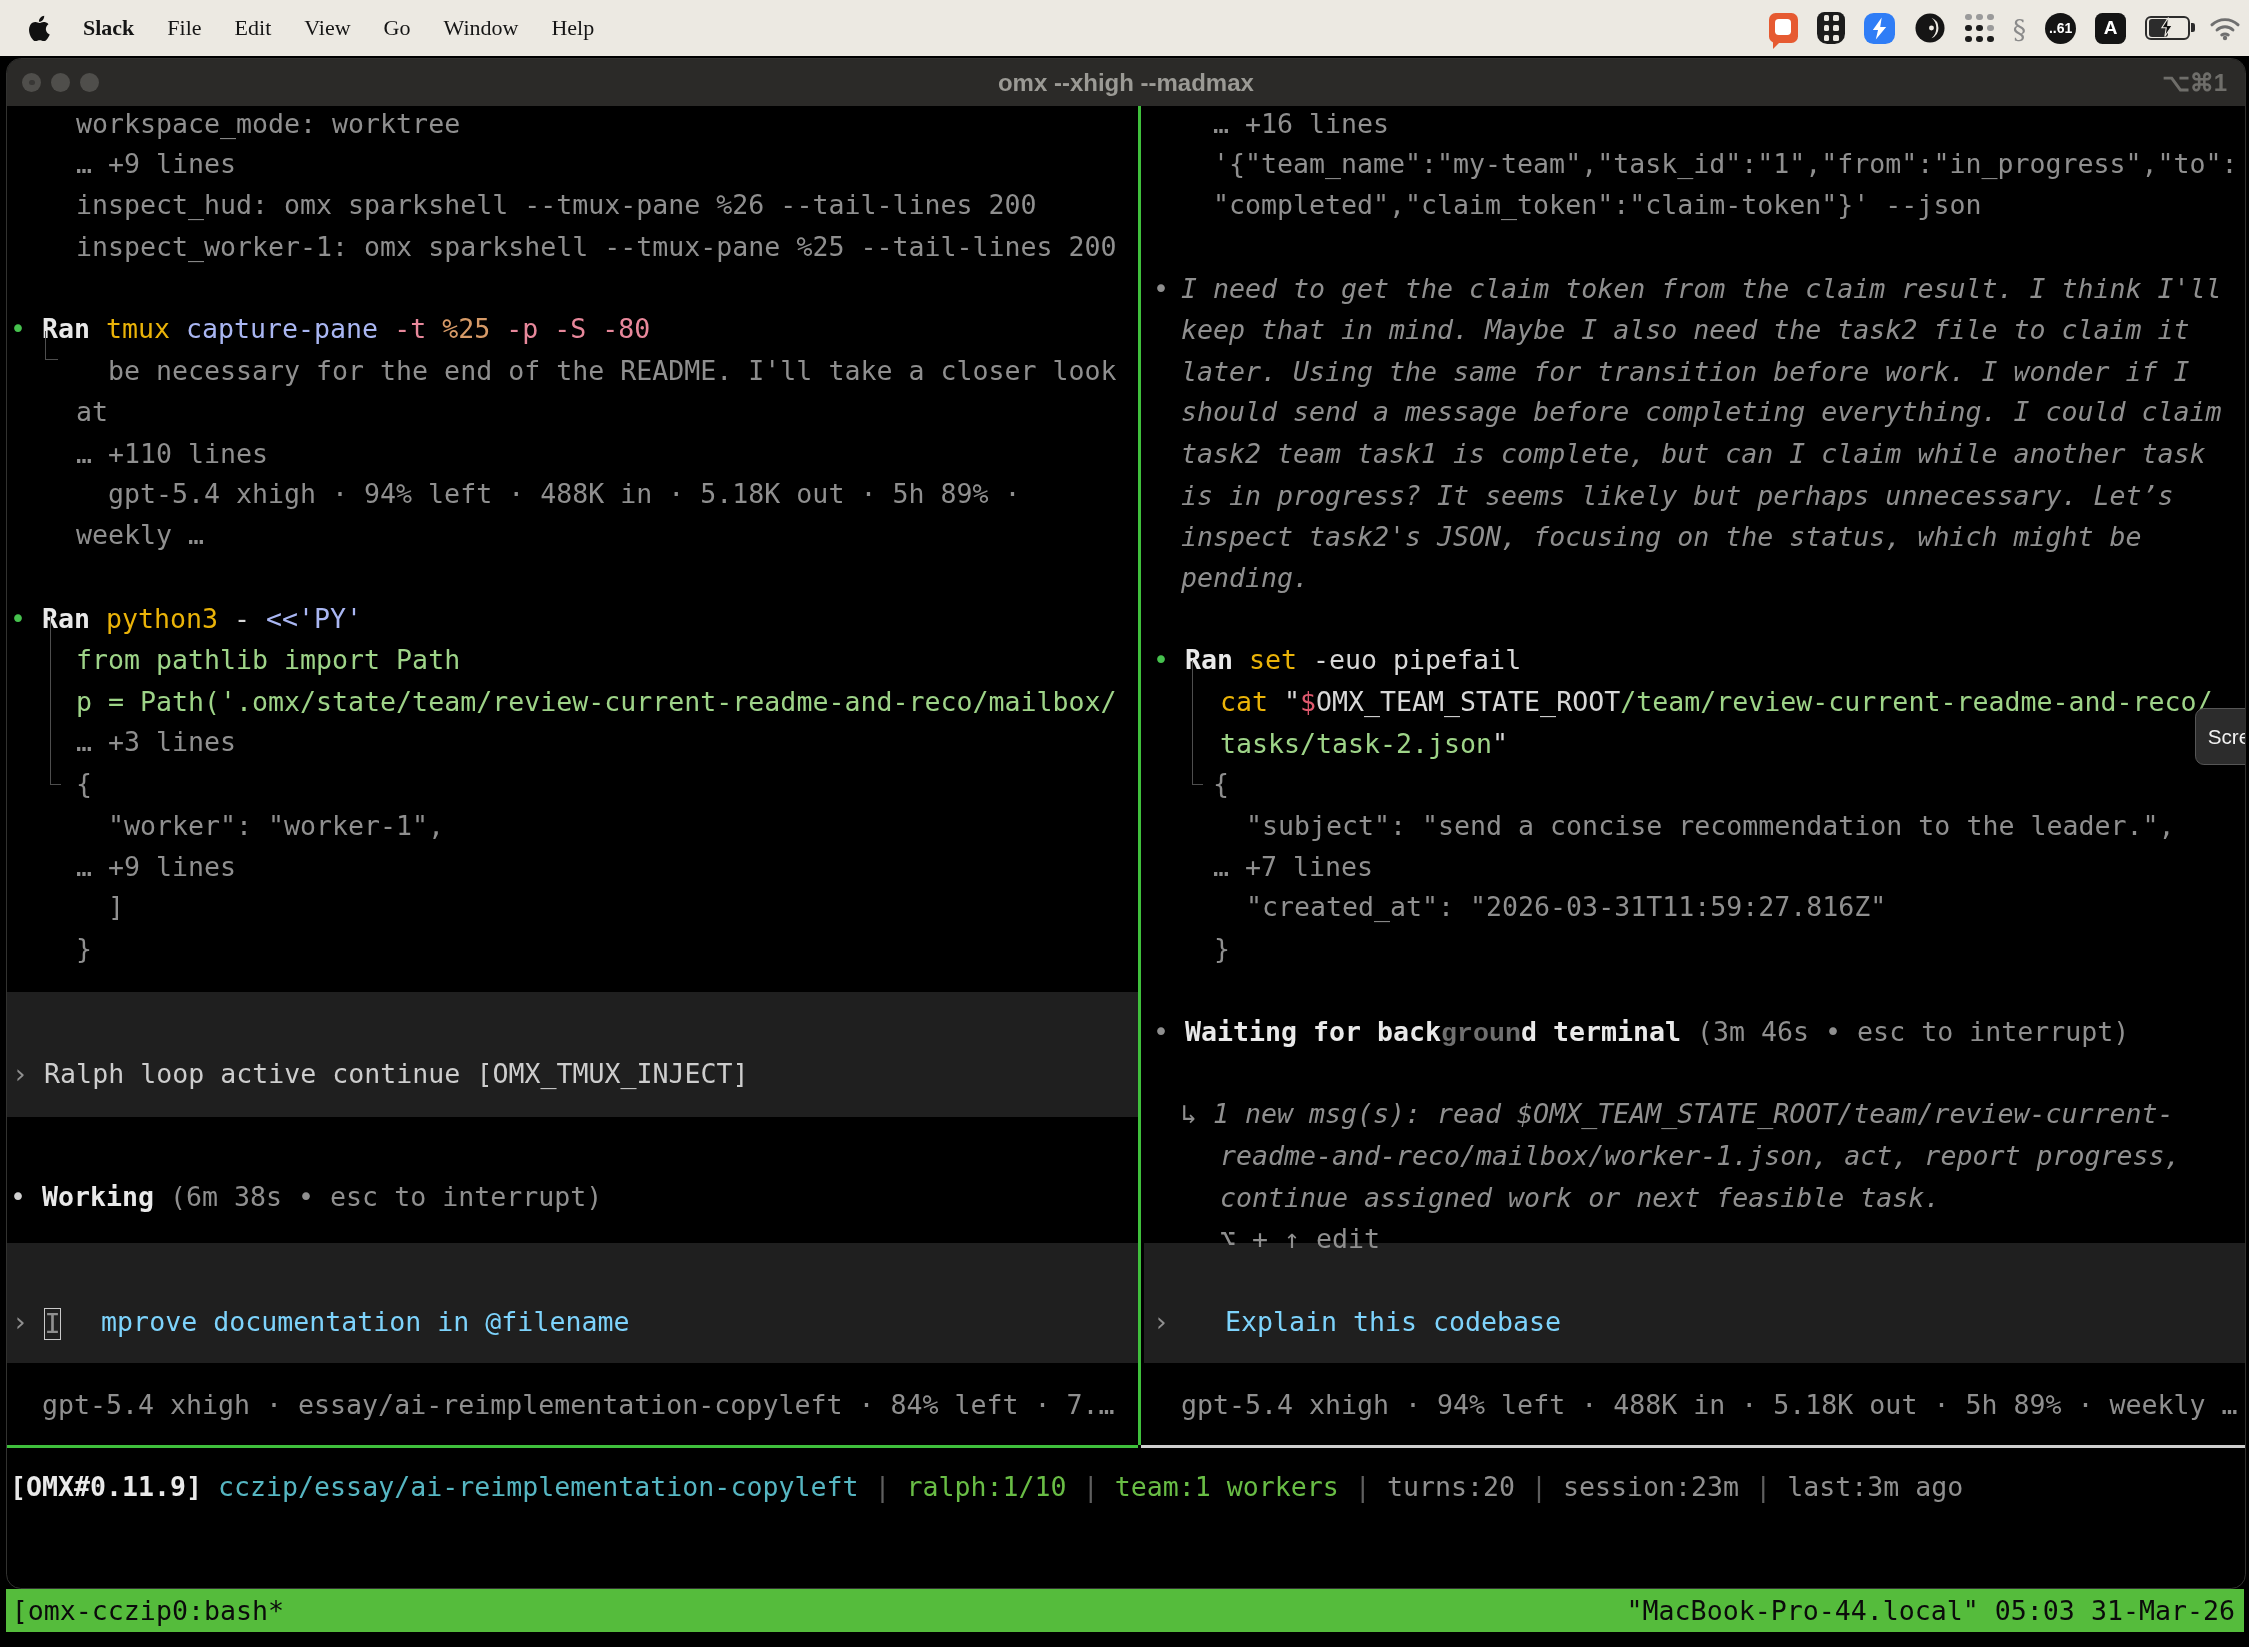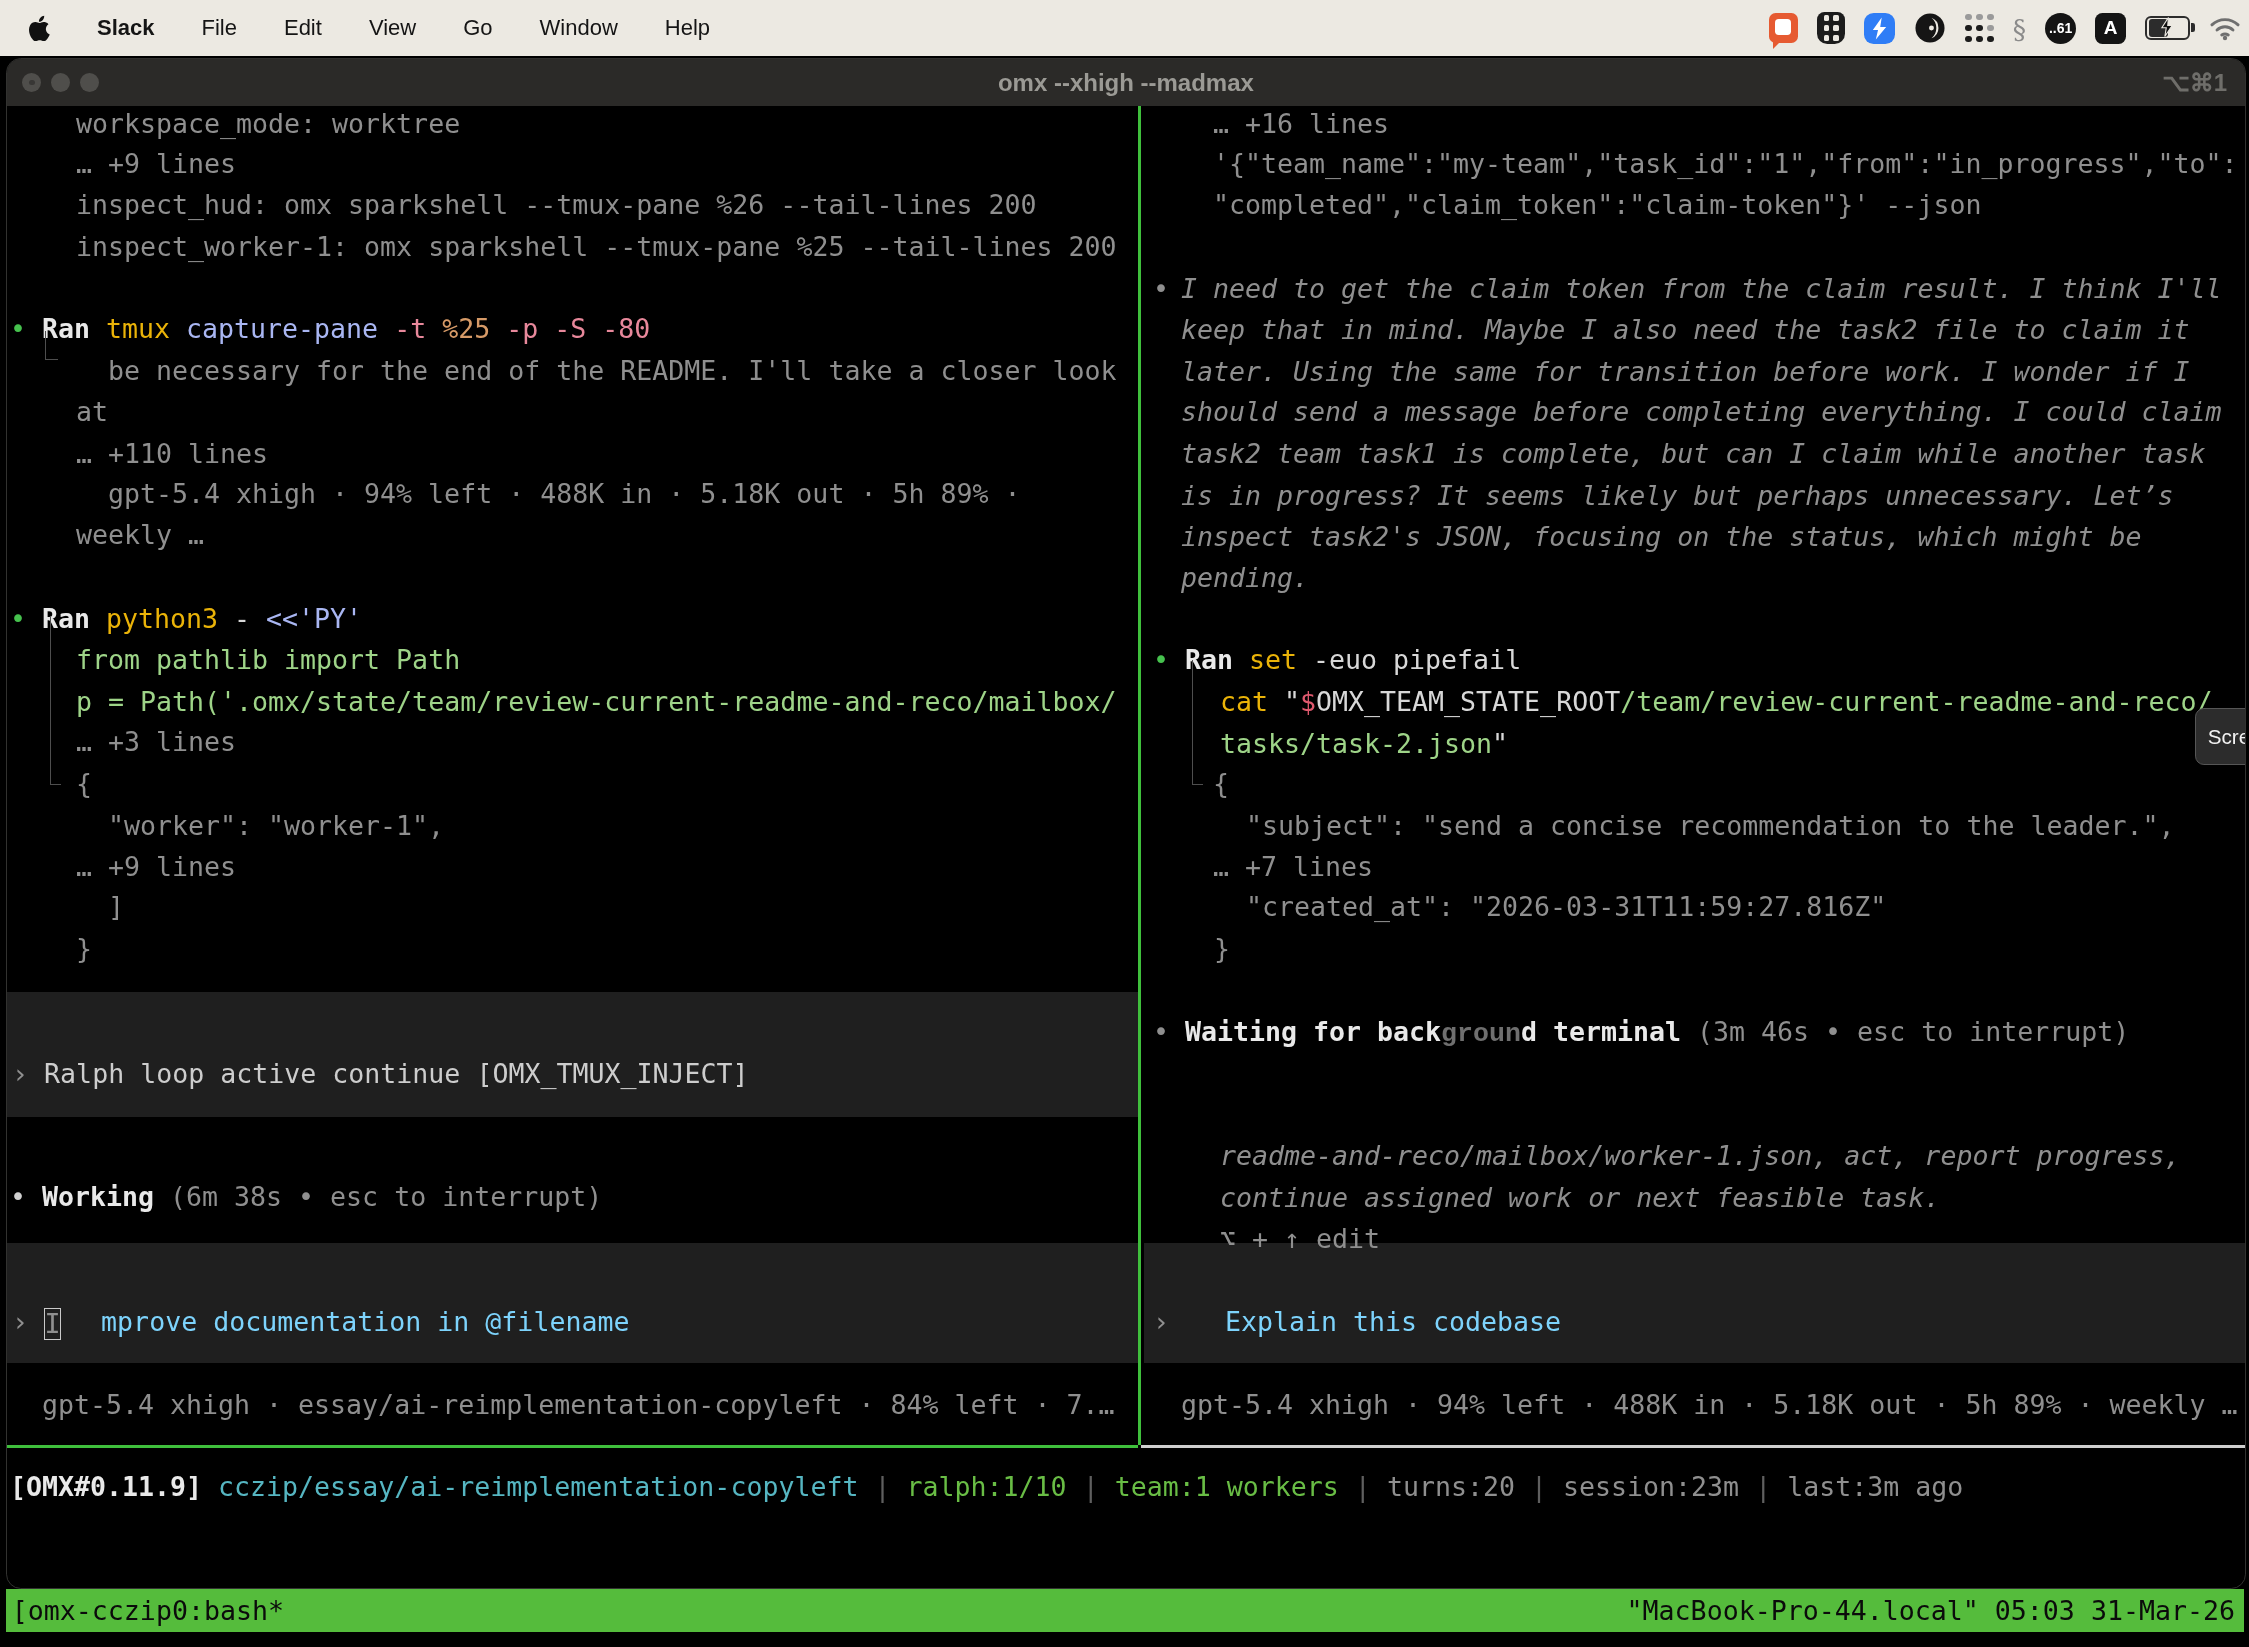--- a/index.html
+++ b/index.html
@@ -1,20 +1,20 @@
 <!DOCTYPE html>
 <html style="font-size:11.8px"><head>
 <meta charset="utf-8">
 <style>
   html,body{margin:0;padding:0;background:#000;}
   body{position:relative;width:2250px;height:1648px;overflow:hidden;font-family:"Liberation Sans",sans-serif;}
 
   
   .menubar{position:absolute;top:0;left:0;width:2250px;height:56px;background:#ece9e2;display:flex;align-items:center;}
-  .menu-left{display:flex;align-items:center;gap:47px;padding-left:28px;}
+  .menu-left{display:flex;align-items:center;gap:33px;padding-left:28px;font-family:Liberation Serif, serif;}
   .menu-item{font-size:22px;color:#151515;}
   .menu-app{font-weight:700;}
   .menu-right{position:absolute;right:8.9px;top:0;height:56px;display:flex;align-items:center;gap:19px;}
   .sicon{display:flex;align-items:center;justify-content:center;}
 
   .chat-ic{width:29.5px;height:29.5px;background:#e65a31;border-radius:6.6px;position:relative;}
   .chat-ic .inner{position:absolute;left:6.6px;top:5.9px;width:16px;height:16px;background:#fff;border-radius:3.7px;}
   .chat-ic .tail{position:absolute;left:4.4px;bottom:-5.9px;width:0;height:0;border-left:7.4px solid #e65a31;border-bottom:7.4px solid transparent;}
   .shield-ic{width:28px;height:32px;background:#1c1c1c;border-radius:7.4px 7.4px 10.3px 10.3px;display:grid;grid-template-columns:5.9px 5.9px;gap:3.7px;align-content:center;justify-content:center;}
   .shield-ic i{width:5.9px;height:5.9px;background:#ece9e2;border-radius:1.5px;}
@@ -237,20 +237,21 @@
   <div class="tl" style="left:1206px;top:704px">{</div>
   <div class="tl" style="left:1239px;top:746px">"subject": "send a concise recommendation to the leader.",</div>
   <div class="tl" style="left:1206px;top:787px">… +7 lines</div>
   <div class="tl" style="left:1239px;top:827px">"created_at": "2026-03-31T11:59:27.816Z"</div>
   <div class="tl" style="left:1207px;top:869px">}</div>
 
   <div class="tooltip">Scre</div>
 
   <div class="tl" style="left:1146px;top:952px"><span class="gray sp">•</span><span class="b">Waiting for back</span><span class="b shim">groun</span><span class="b">d terminal</span><span class="gray" style="margin-left:16px">(3m 46s • esc to interrupt)</span></div>
 
+  <div class="tl" style="left:1174px;top:1034px"><span class="gray sp">↳</span><span class="it gray">1 new msg(s): read $OMX_TEAM_STATE_ROOT/team/review-current-</span></div>
   <div class="tl it" style="left:1213px;top:1076px">readme-and-reco/mailbox/worker-1.json, act, report progress,</div>
   <div class="tl it" style="left:1213px;top:1118px">continue assigned work or next feasible task.</div>
   <div class="tl" style="left:1213px;top:1159px">⌥ + ↑ edit</div>
 
   <div class="tl" style="left:1146px;top:1242px"><span class="gray sp">›</span><span class="ph">Explain this codebase</span></div>
 
   <div class="tl" style="left:1174px;top:1325px">gpt-5.4 xhigh · 94% left · 488K in · 5.18K out · 5h 89% · weekly …</div>
 
   <div class="tl" style="left:3px;top:1407px"><span class="b sp">[OMX#0.11.9]</span><span class="cy">cczip/essay/ai-reimplementation-copyleft</span><span class="dimsep"> | </span><span class="lgrn">ralph:1/10</span><span class="dimsep"> | </span><span class="lgrn">team:1 workers</span><span class="dimsep"> | </span><span class="gray">turns:20</span><span class="dimsep"> | </span><span class="gray">session:23m</span><span class="dimsep"> | </span><span class="gray">last:3m ago</span></div>
 </div>

